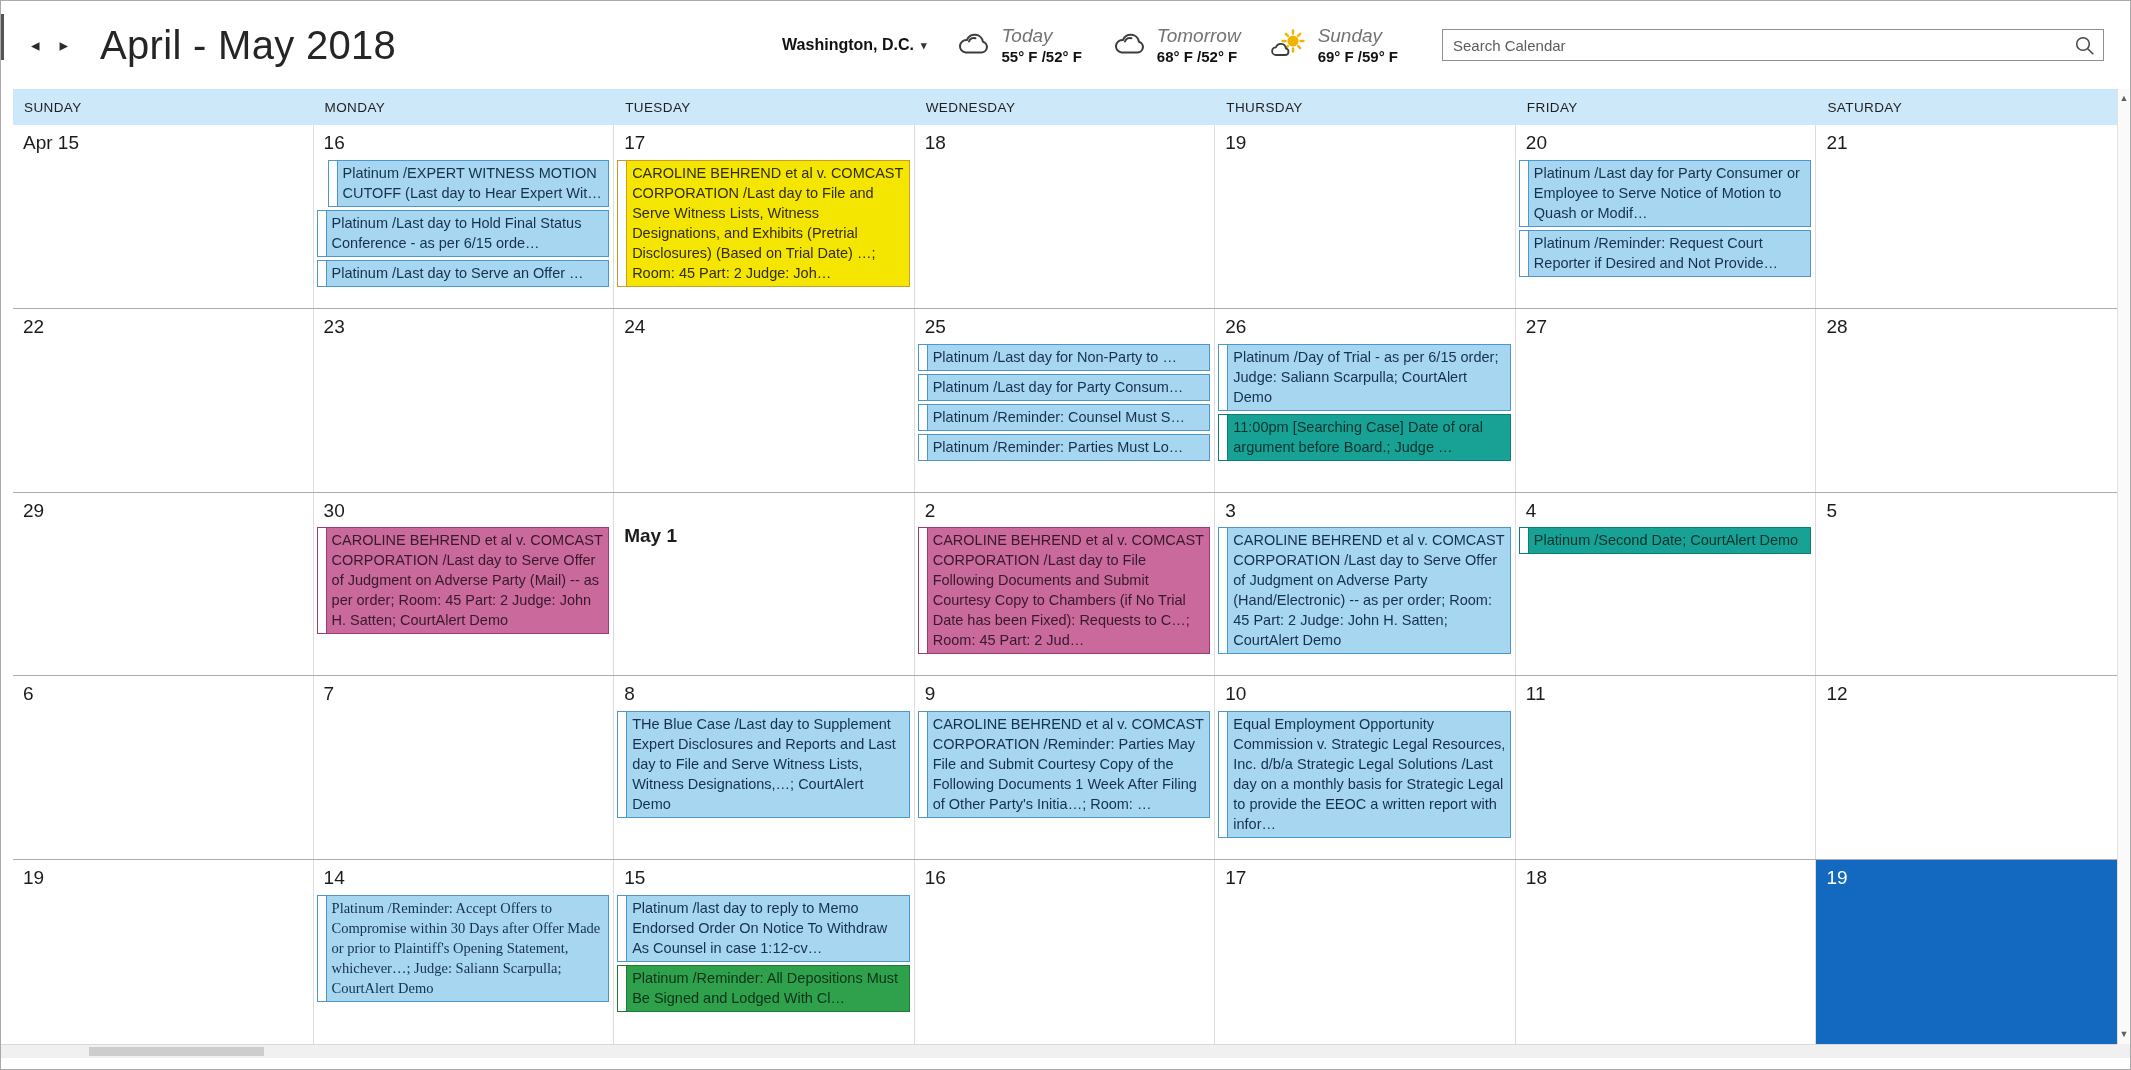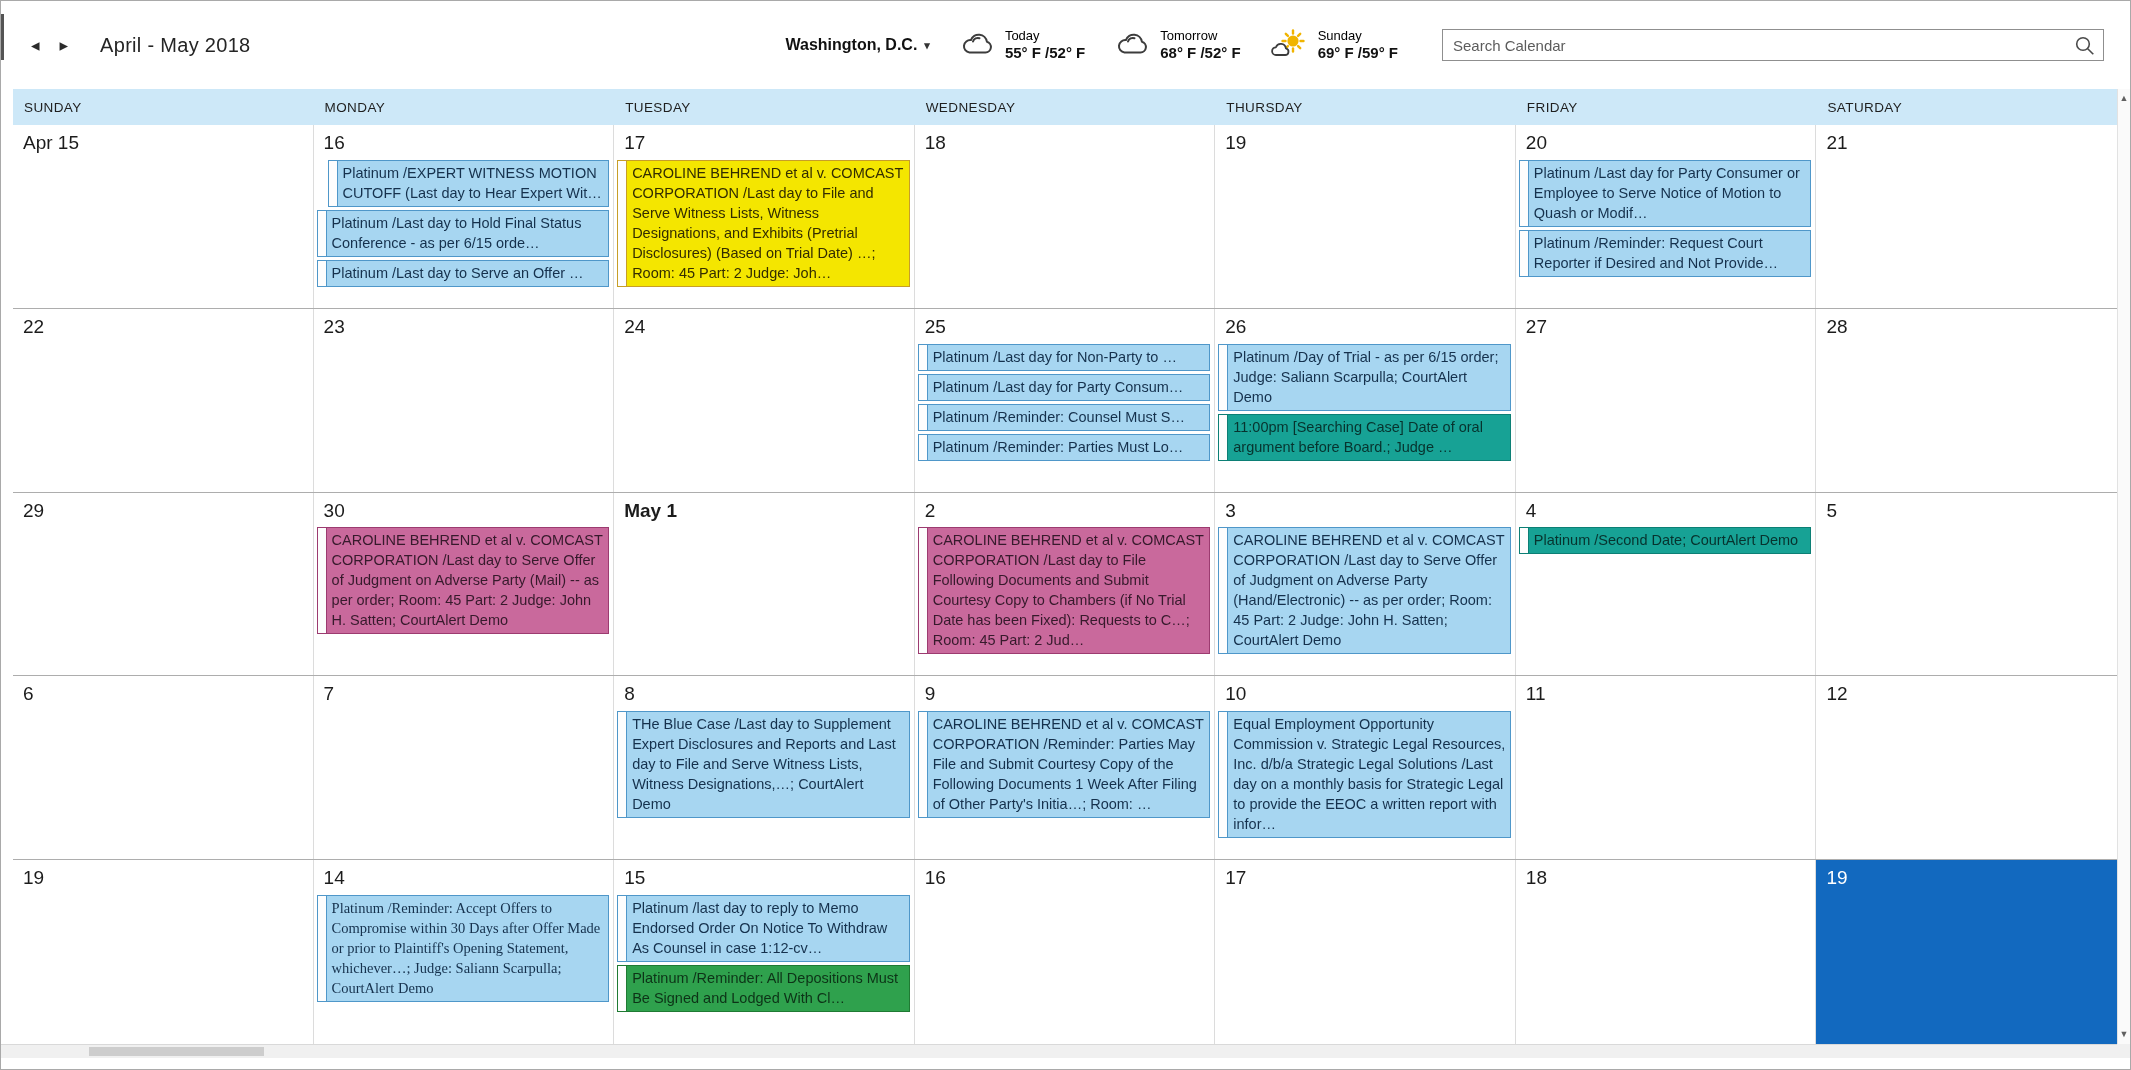--- a/index.html
+++ b/index.html
@@ -12,44 +12,44 @@
     grid-template-columns:1fr 13px;
     grid-template-rows:88px 36px 919px 14px;
     overflow:hidden;
   }
   
   .topbar{grid-column:1/3;grid-row:1;display:flex;align-items:center;background:#fff;position:relative;padding-right:26px;}
   .left-accent{position:absolute;left:0;top:13px;width:3px;height:46px;background:#545454;}
   .nav-arrow{background:none;border:none;font-size:17px;color:#2b2b2b;cursor:pointer;padding:4px 6px;line-height:1;}
   .nav-arrow.back{margin-left:24px;}
   .nav-arrow.fwd{margin-left:8px;}
-  .title{font-size:20px;font-weight:300;color:#252525;margin:0 12px 0 26px;letter-spacing:.3px;white-space:nowrap;}
+  .title{font-size:40px;font-weight:300;color:#252525;margin:0 12px 0 26px;letter-spacing:.3px;white-space:nowrap;}
   .weather-cluster{margin-left:auto;display:flex;align-items:center;gap:30px;margin-right:44px;}
   .location{display:flex;align-items:center;gap:7px;font-size:16px;font-weight:bold;color:#111;cursor:pointer;white-space:nowrap;}
   .location .caret{font-size:11px;color:#333;}
   .weather-item{display:flex;align-items:center;gap:9px;}
   .weather-txt{display:flex;flex-direction:column;line-height:1.25;}
-  .weather-day{font-size:13px;color:#000000;}
+  .weather-day{font-size:19px;color:#737373;font-style:italic;}
   .weather-temp{font-size:15px;font-weight:bold;color:#111;white-space:nowrap;}
   .searchbox{position:relative;width:662px;height:32px;border:1px solid #8f8f8f;background:#fff;display:flex;align-items:center;}
   .searchbox input{border:none;outline:none;flex:1;height:100%;padding:0 34px 0 10px;font-size:15px;color:#333;font-family:"Liberation Sans",sans-serif;background:transparent;}
   .searchbox input::placeholder{color:#3f3f3f;opacity:.85;}
   .search-icon{position:absolute;right:7px;top:5px;}
   
   .dayheaders{grid-column:1;grid-row:2;display:grid;grid-template-columns:repeat(7,1fr);padding-left:12px;background:#fff;}
   .dayheader{background:#cde8f8;display:flex;align-items:center;padding-left:11px;font-size:13.5px;color:#1f1f1f;letter-spacing:.4px;}
   
   .grid{grid-column:1;grid-row:3;display:grid;grid-template-rows:repeat(5,1fr);padding-left:12px;background:#fff;overflow:hidden;}
   .week{display:grid;grid-template-columns:repeat(7,1fr);border-bottom:1px solid #adadad;}
   .week:last-child{border-bottom:none;}
   .cell{border-right:1px solid #dcdcdc;background:#fff;overflow:hidden;position:relative;cursor:pointer;}
   .cell:last-child{border-right:none;}
   .cell.selected{background:#1269bf;}
   .datelabel{font-size:19px;color:#1c1c1c;padding:8px 0 6px 10px;line-height:1.1;}
-  .datelabel.bold{font-weight:bold;}
+  .datelabel.bold{font-weight:bold;margin-top:25px;}
   .cell.selected .datelabel{color:#fff;}
   .event{display:flex;margin:0 4px 3px 3px;border:1px solid;cursor:pointer;}
   .event .bar{width:9px;background:#fdfdfd;border-right:1px solid;flex:none;}
   .event .txt{flex:1;padding:2px 4px 3px 5px;font-size:14.5px;line-height:20px;overflow:hidden;}
   
   .vscroll{grid-column:2;grid-row:2/4;background:#fafafa;border-left:1px solid #e2e2e2;display:flex;flex-direction:column;justify-content:space-between;align-items:center;cursor:pointer;}
   .vscroll .arr{font-size:9px;color:#606060;padding:5px 0;line-height:1;}
   .hscroll{grid-column:1;grid-row:4;background:#f0f0f0;border-top:1px solid #d9d9d9;position:relative;cursor:pointer;}
   .hscroll .thumb{position:absolute;left:88px;top:2px;height:9px;width:175px;background:#cdcdcd;}
   .corner{grid-column:2;grid-row:4;background:#f0f0f0;}

